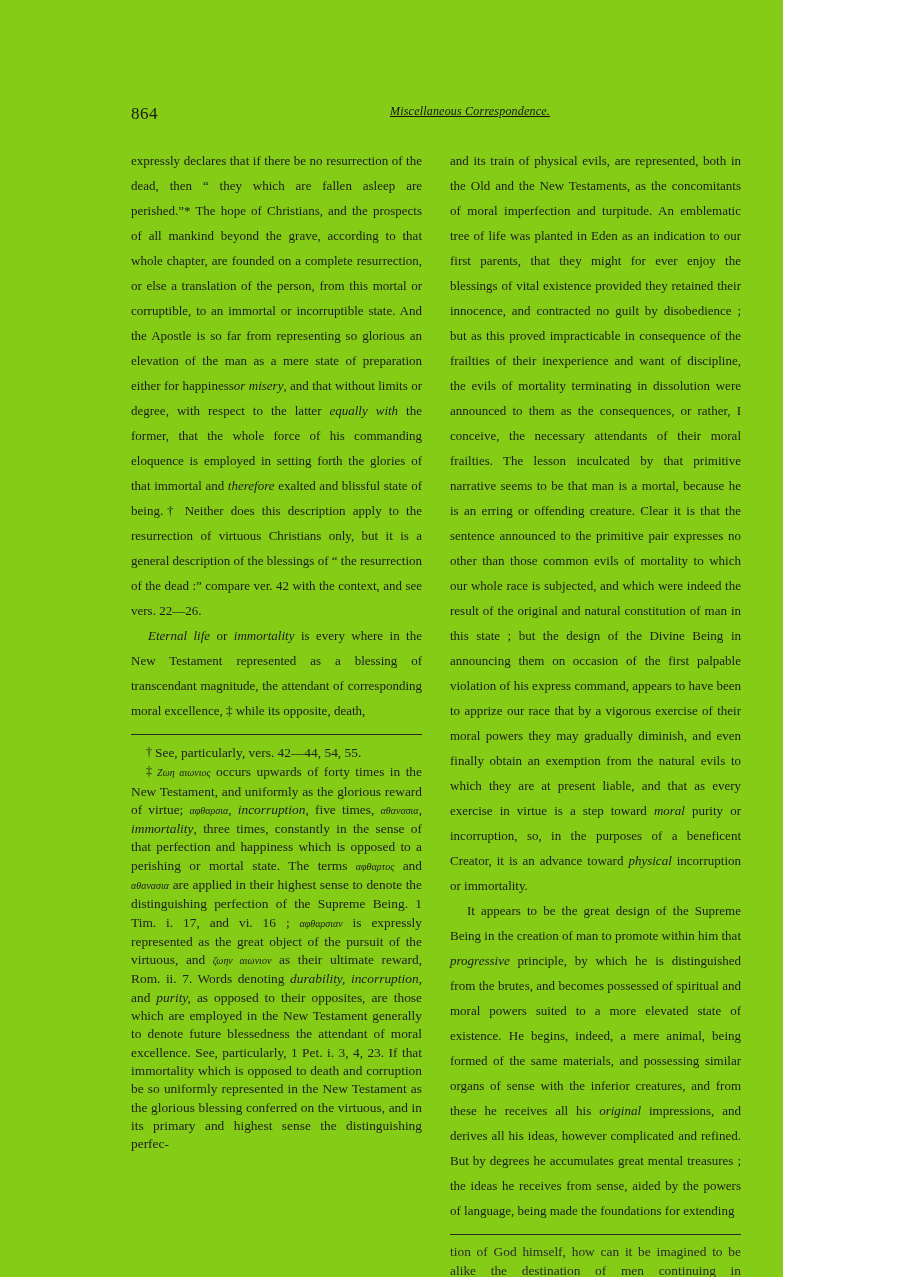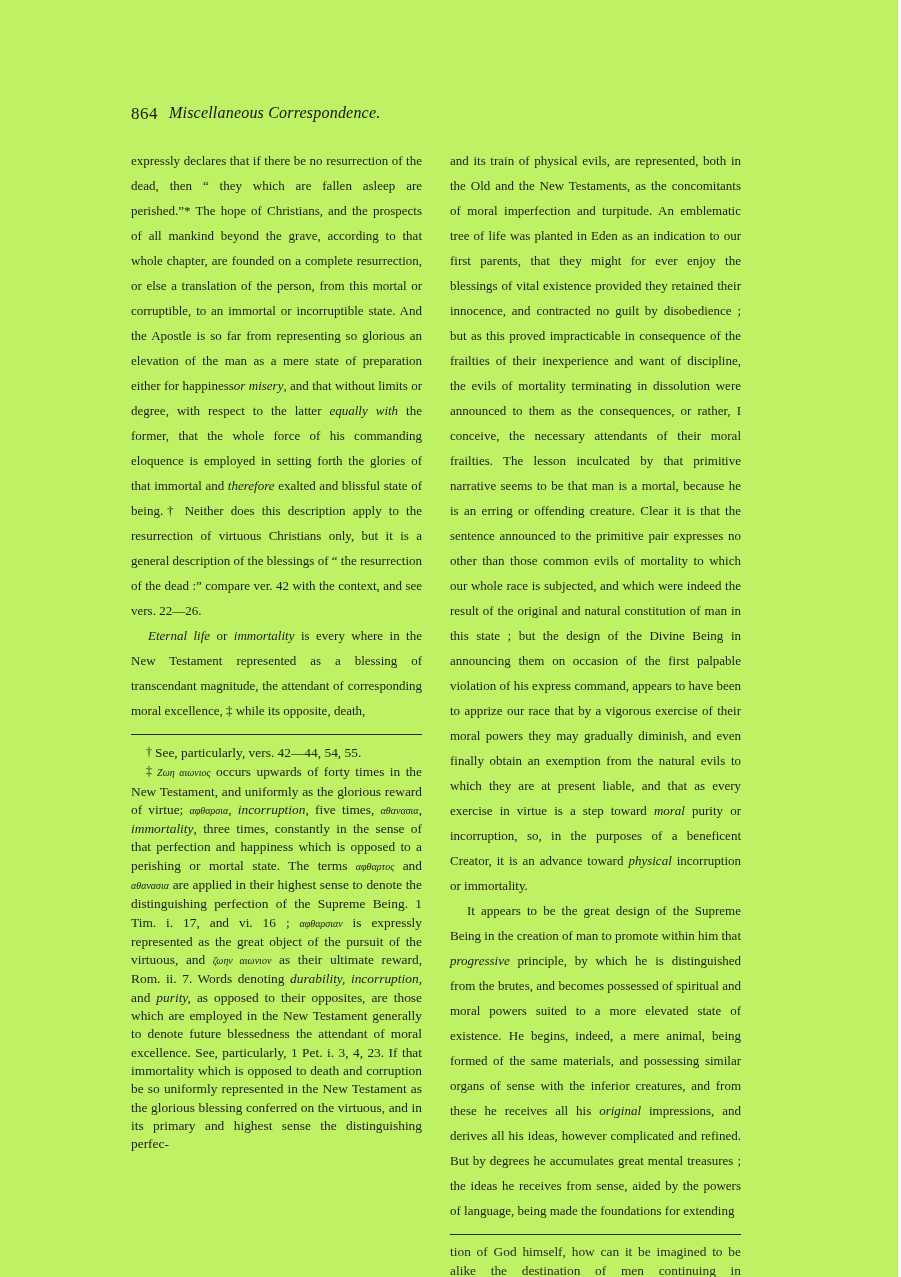--- a/index.html
+++ b/index.html
@@ -13,23 +13,23 @@
     font-family: "Liberation Serif", "DejaVu Serif", serif;
     color: #1b1b1b;
     position: relative;
     overflow: hidden;
   }
 
   
   .page-sheet {
     position: absolute;
     left: 0; top: 0;
-    width: 898px;
+    width: 783px;
     height: 1277px;
-    background: #bef264;
+    background: #84cc16;
   }
 
   .page-inner {
     position: absolute;
     left: 131px;
     top: 104px;
     width: 640px;
     height: 1090px;
   }
 
@@ -44,25 +44,27 @@
     top: 0;
     font-size: 17px;
     letter-spacing: 0.5px;
     color: #1a1a1a;
   }
   .head-title {
     position: absolute;
     left: 0;
     right: 0;
     top: 0;
+    text-align: center;
     font-style: italic;
-    font-size: 16px;
+    font-size: 12px;
     letter-spacing: 0.2px;
     color: #141414;
     padding-left: 38px;
+    text-decoration: underline;
   }
 
   
   .columns {
     position: absolute;
     left: 0;
     top: 44px;
     width: 640px;
     height: 1046px;
   }

